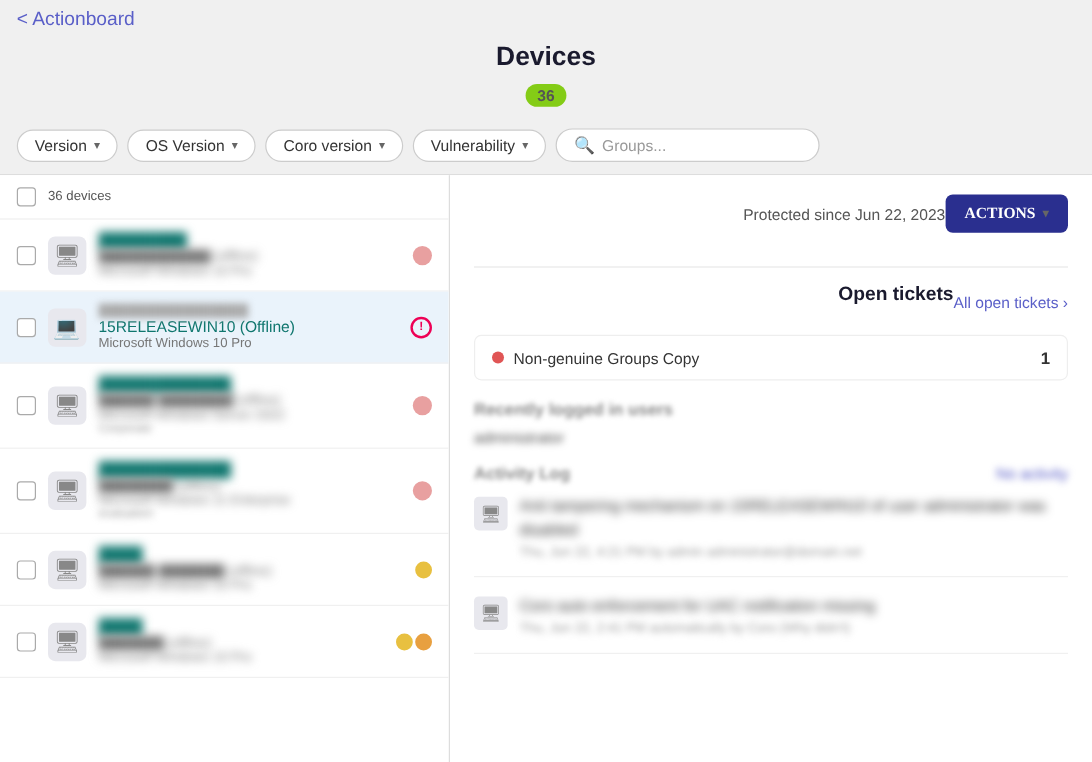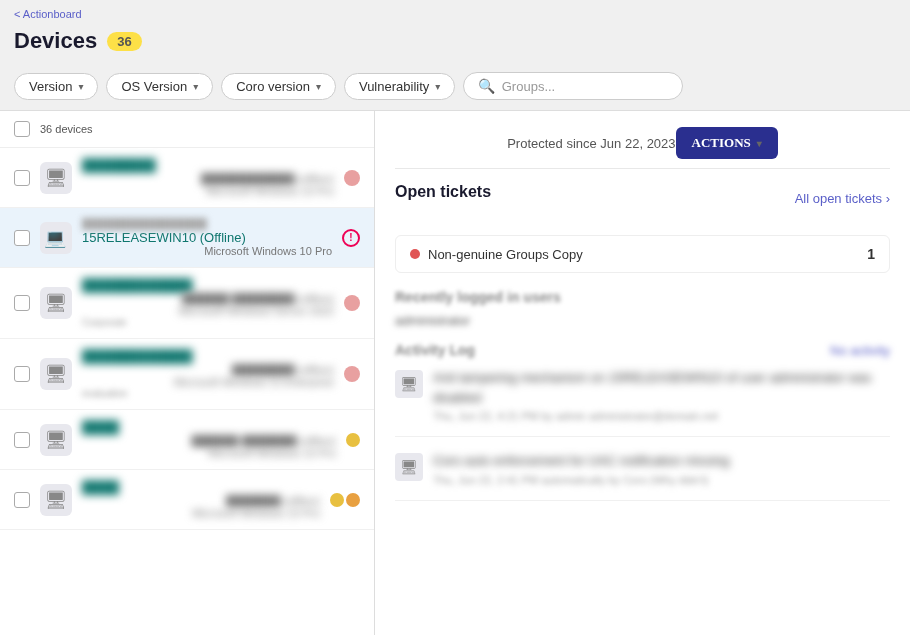--- a/index.html
+++ b/index.html
@@ -1,24 +1,24 @@
 <!DOCTYPE html>
 <html><head>
   <meta charset="utf-8">
   <style>
     * { box-sizing: border-box; margin: 0; padding: 0; }
     body { font-family: -apple-system, BlinkMacSystemFont, 'Segoe UI', sans-serif; font-size: 13px; background: #f0f0f0; color: #333; width: 910px; height: 635px; overflow: hidden; }
 
     
-    .breadcrumb { padding: 8px 14px 4px; font-size: 11px; color: #5a5fc8; cursor: pointer; }
-
-    
-    .page-header { padding: 4px 14px 10px; display: flex; align-items: center; gap: 10px; background: #f0f0f0; }
+    .breadcrumb { padding: 8px 14px 4px; font-size: 16px; color: #5a5fc8; cursor: pointer; }
+
+    
+    .page-header { padding: 4px 14px 10px; display: flex; align-items: center; gap: 10px; background: #f0f0f0; flex-direction: column; }
     .page-title { font-size: 22px; font-weight: 700; color: #1a1a2e; }
-    .device-count-badge { background: #fde047; color: #555; font-size: 13px; font-weight: 600; border-radius: 12px; padding: 2px 10px; }
+    .device-count-badge { background: #84cc16; color: #555; font-size: 13px; font-weight: 600; border-radius: 12px; padding: 2px 10px; }
 
     
     .filter-bar { background: #f0f0f0; padding: 8px 14px 10px; display: flex; align-items: center; gap: 8px; }
     .filter-btn { background: #fff; border: 1px solid #ccc; border-radius: 20px; padding: 5px 14px; font-size: 13px; cursor: pointer; display: flex; align-items: center; gap: 6px; color: #333; white-space: nowrap; }
     .chevron-down { font-size: 10px; color: #666; }
     .search-box { background: #fff; border: 1px solid #ccc; border-radius: 20px; padding: 5px 14px; font-size: 13px; display: flex; align-items: center; gap: 6px; color: #999; flex: 1; max-width: 220px; cursor: text; }
     .search-icon { color: #aaa; font-size: 14px; }
 
     
     .main-layout { display: flex; background: #fff; height: calc(635px - 110px); border-top: 1px solid #ddd; }
@@ -30,51 +30,51 @@
     .list-count { font-size: 11px; color: #555; }
 
     .device-list { overflow-y: auto; flex: 1; }
     .device-item { display: flex; align-items: center; gap: 10px; padding: 10px 14px; border-bottom: 1px solid #f0f0f0; cursor: pointer; position: relative; }
     .device-item.selected { background: #eaf3fb; }
     .device-item .checkbox { flex-shrink: 0; }
     .device-icon { width: 32px; height: 32px; background: #e8e8ee; border-radius: 6px; display: flex; align-items: center; justify-content: center; flex-shrink: 0; color: #888; font-size: 18px; }
     .device-info { flex: 1; min-width: 0; }
     .device-name { font-size: 13px; font-weight: 400; color: #0f766e; white-space: nowrap; overflow: hidden; text-overflow: ellipsis; }
     .device-name.blurred { filter: blur(4px); }
-    .device-sub { font-size: 11px; color: #777; white-space: nowrap; overflow: hidden; text-overflow: ellipsis; text-align: right; }
+    .device-sub { font-size: 11px; color: #777; white-space: nowrap; overflow: hidden; text-overflow: ellipsis; }
     .device-sub.blurred { filter: blur(4px); }
     .device-tag { font-size: 10px; color: #999; filter: blur(3px); }
     .status-dot { width: 16px; height: 16px; border-radius: 50%; flex-shrink: 0; }
     .status-red { background: #e8a0a0; }
     .status-warning { width: 18px; height: 18px; border: 2px solid #e05; border-radius: 50%; display: flex; align-items: center; justify-content: center; font-size: 10px; color: #e05; font-weight: bold; flex-shrink: 0; }
     .status-multi { display: flex; gap: 2px; }
     .status-multi .dot1 { width: 14px; height: 14px; border-radius: 50%; background: #e8c040; }
     .status-multi .dot2 { width: 14px; height: 14px; border-radius: 50%; background: #e8a040; }
 
     
     .device-list::-webkit-scrollbar { width: 6px; }
     .device-list::-webkit-scrollbar-track { background: #f5f5f5; }
     .device-list::-webkit-scrollbar-thumb { background: #ccc; border-radius: 3px; }
 
     
     .right-panel { flex: 1; overflow-y: auto; padding: 16px 20px; background: #fff; position: relative; }
     .right-panel::-webkit-scrollbar { width: 6px; }
     .right-panel::-webkit-scrollbar-track { background: #f5f5f5; }
     .right-panel::-webkit-scrollbar-thumb { background: #ccc; border-radius: 3px; }
 
-    .panel-top { display: flex; align-items: center; justify-content: center; margin-bottom: 9px; }
+    .panel-top { display: flex; align-items: center; justify-content: flex-end; margin-bottom: 28px; }
     .protected-since { font-size: 13px; color: #555; }
     .actions-btn { background: #2a2f8f; color: #fff; border: none; border-radius: 6px; padding: 8px 16px; font-size: 13px; font-weight: 600; cursor: pointer; display: flex; align-items: center; gap: 6px; font-family: Liberation Serif, serif; }
 
     .divider { height: 1px; background: #e8e8e8; margin: 8px 0 14px; }
 
     .section-title { font-size: 16px; font-weight: 700; color: #1a1a2e; margin-bottom: 12px; }
     .section-link { font-size: 13px; color: #5a5fc8; cursor: pointer; }
 
-    .tickets-header { display: flex; justify-content: space-between; align-items: center; margin-bottom: 22px; }
+    .tickets-header { display: flex; justify-content: flex-end; align-items: center; margin-bottom: 12px; }
     .ticket-row { display: flex; align-items: center; justify-content: space-between; padding: 10px 14px; border: 1px solid #eee; border-radius: 6px; margin-bottom: 6px; }
     .ticket-label { display: flex; align-items: center; gap: 8px; font-size: 13px; color: #333; }
     .ticket-dot { width: 10px; height: 10px; border-radius: 50%; background: #e05555; flex-shrink: 0; }
     .ticket-count { font-size: 14px; font-weight: 600; color: #333; }
 
     .section-subtitle { font-size: 14px; font-weight: 600; color: #888; margin: 16px 0 8px; filter: blur(2px); }
     .section-value { font-size: 13px; color: #555; filter: blur(3px); margin-bottom: 12px; }
 
     .activity-header { display: flex; justify-content: space-between; align-items: center; margin: 14px 0 10px; }
     .activity-title { font-size: 14px; font-weight: 600; color: #888; filter: blur(2px); }

